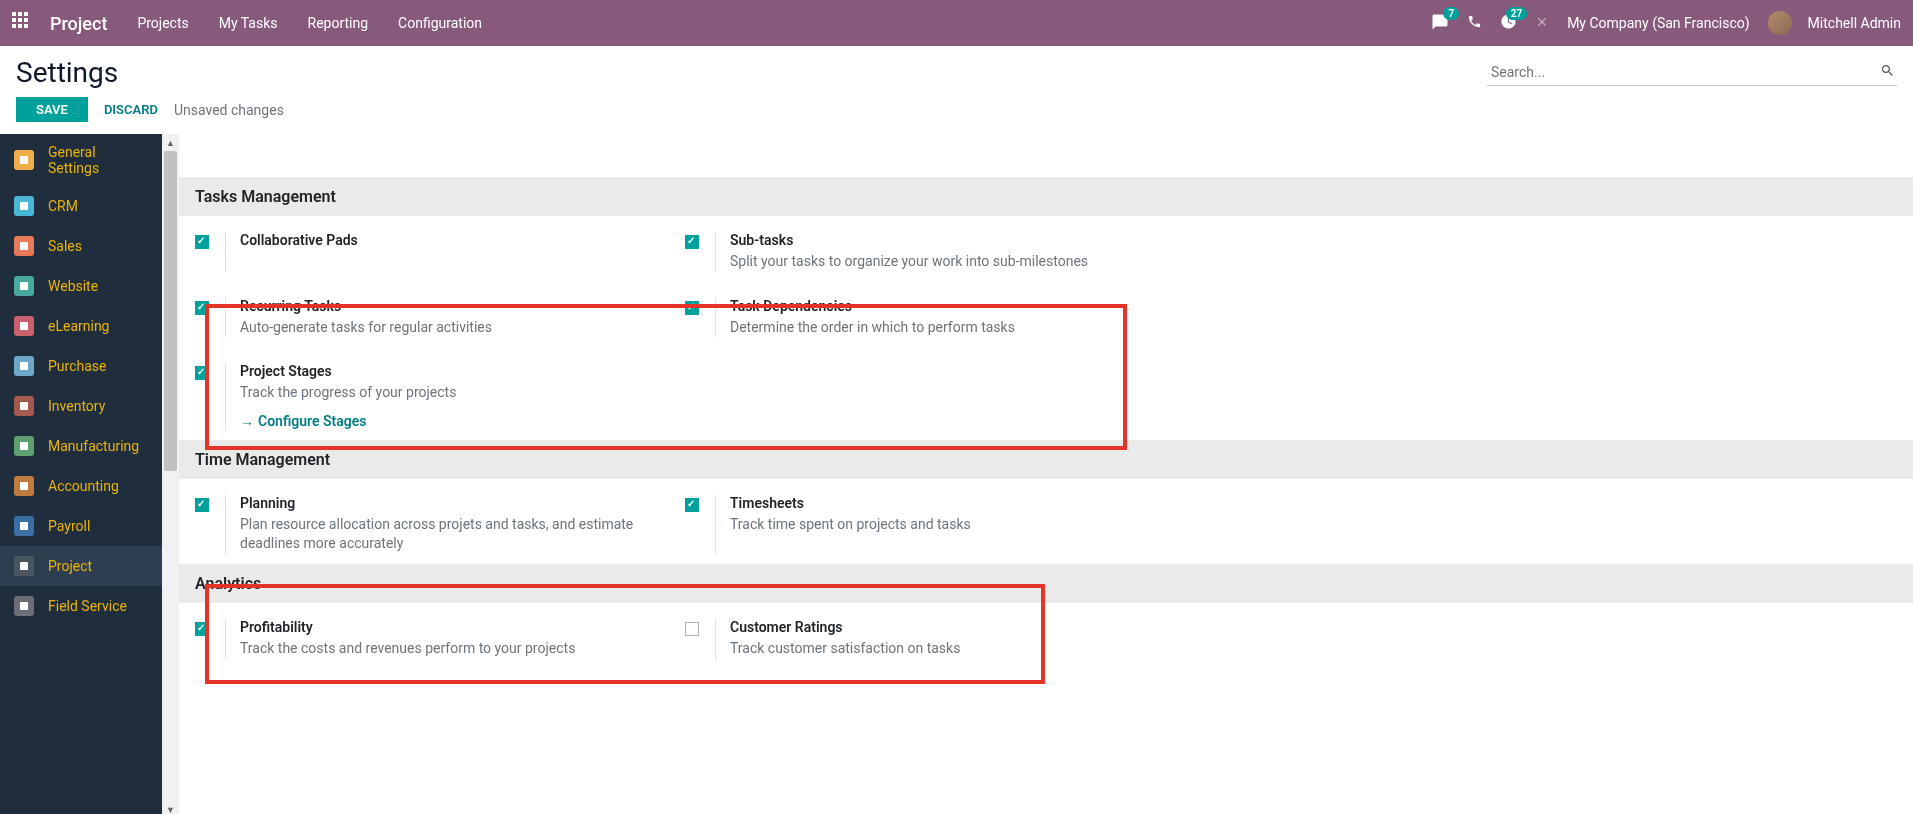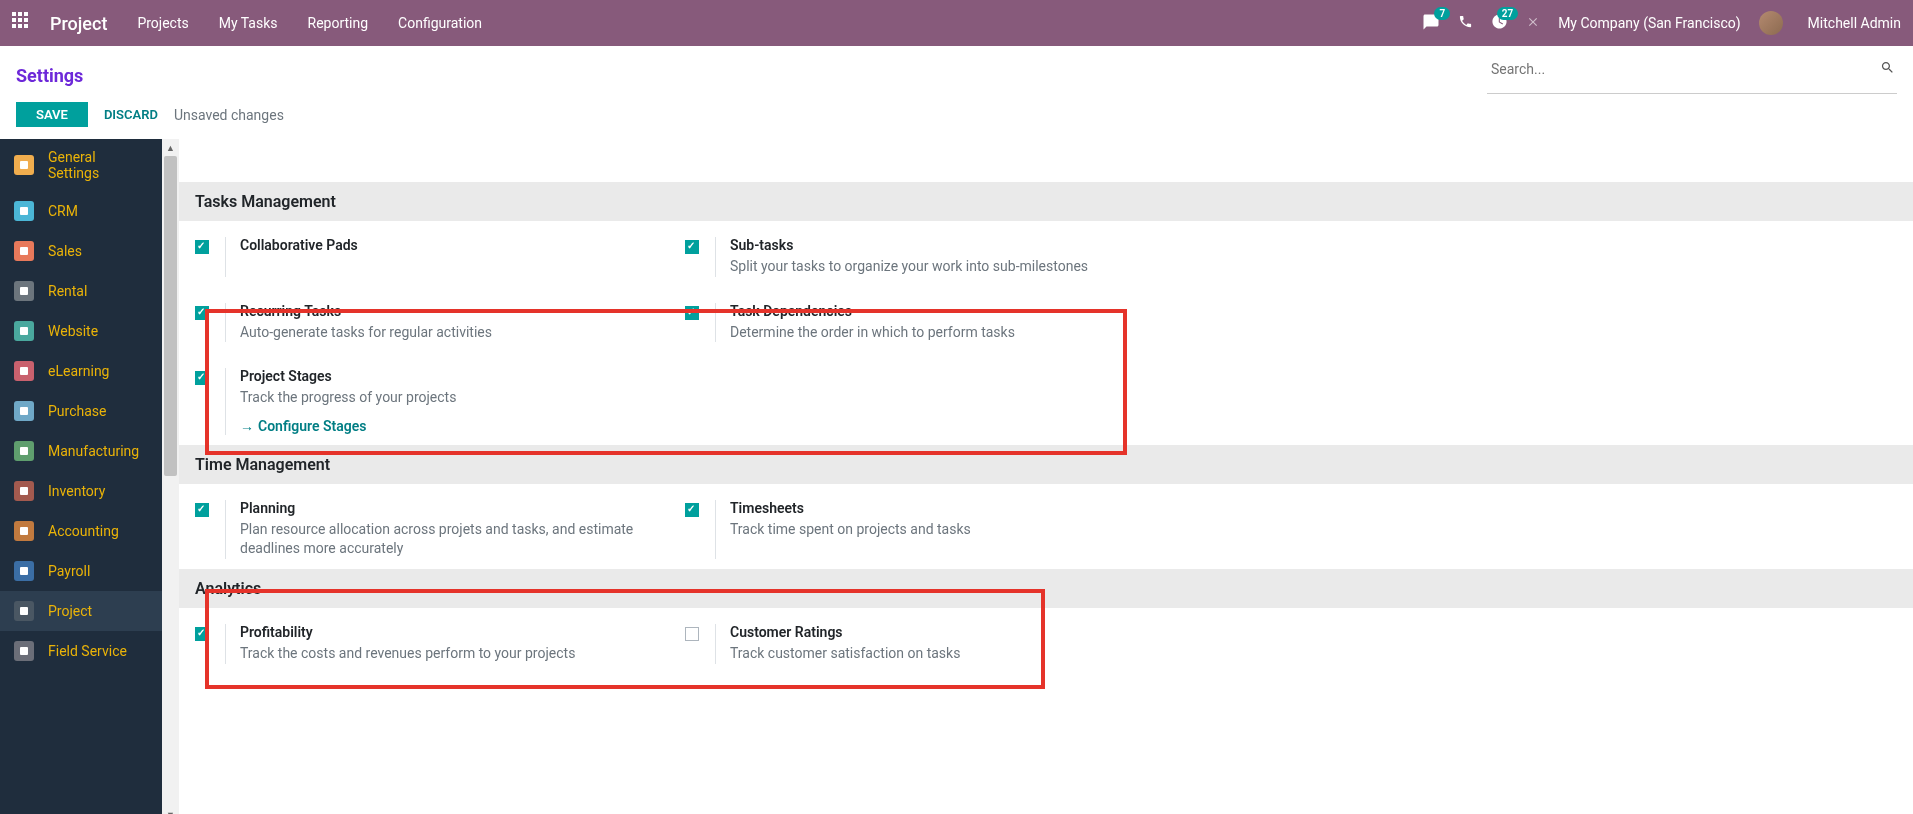--- a/index.html
+++ b/index.html
@@ -9,30 +9,30 @@
 .topnav { background: #875a7b; height: 46px; display: flex; align-items: center; padding: 0 12px; color: #fff; font-size: 14px; }
 .topnav .apps { width: 22px; height: 22px; display: grid; grid-template-columns: repeat(3,4px); grid-template-rows: repeat(3,4px); gap: 2px; margin-right: 16px; cursor: pointer; }
 .topnav .apps span { background: #fff; }
 .topnav .brand { font-size: 18px; font-weight: 500; margin-right: 30px; cursor: pointer; }
 .topnav .menu { display: flex; gap: 30px; }
 .topnav .menu div { cursor: pointer; font-size: 14px; }
 .topnav .right { margin-left: auto; display: flex; align-items: center; gap: 18px; }
 .topnav .iconwrap { position: relative; cursor: pointer; }
 .topnav .badge { position: absolute; top: -6px; right: -10px; background: #00a09d; color: #fff; border-radius: 8px; font-size: 10px; padding: 1px 5px; font-weight: 600; }
 .topnav .company { cursor: pointer; font-size: 14px; }
-.topnav .user { display: flex; align-items: center; gap: 25px; cursor: pointer; font-size: 14px; }
+.topnav .user { display: flex; align-items: center; gap: 16px; cursor: pointer; font-size: 14px; }
 .topnav .avatar { width: 24px; height: 24px; border-radius: 50%; background: linear-gradient(135deg,#b48a70,#8c6a50); }
 .topnav svg { fill: #fff; }
 
 
 .cp { padding: 10px 16px 0 16px; }
 .cp-top { display: flex; justify-content: space-between; align-items: center; margin-bottom: 8px; }
-.cp h1 { font-size: 18px; font-weight: 700; color: #6d28d9; }
+.cp h1 { font-size: 28px; font-weight: 400; color: #0f172a; }
 .searchbox { position: relative; width: 410px; }
-.searchbox input { width: 100%; border: none; border-bottom: 1px solid #ccc; padding: 5px 24px 16px 4px; font-size: 14px; outline: none; }
+.searchbox input { width: 100%; border: none; border-bottom: 1px solid #ccc; padding: 5px 24px 5px 4px; font-size: 14px; outline: none; }
 .searchbox .sicon { position: absolute; right: 2px; top: 4px; }
 .cp-bottom { display: flex; align-items: center; gap: 16px; font-size: 14px; padding-bottom: 12px; }
 .btn-save { background: #00a09d; color: #fff; border: none; padding: 5px 20px; font-weight: 600; font-size: 13px; cursor: pointer; }
 .btn-discard { color: #017e84; font-weight: 600; cursor: pointer; font-size: 13px; text-align: center; }
 .status { color: #6c757d; }
 
 
 .main { display: flex; height: calc(100vh - 130px); }
 .sidebar { width: 162px; background: #1f2d3d; color: #eab308; overflow-y: auto; font-size: 14px; flex-shrink: 0; }
 .sidebar .item { display: flex; align-items: center; gap: 14px; padding: 10px 14px; cursor: pointer; }
@@ -164,28 +164,20 @@
       </div>
       <div class="item">
         <div class="sicn" style="background: rgb(232, 121, 91);">
           <svg viewBox="0 0 24 24">
             <rect x="4" y="4" width="16" height="16" rx="2"></rect>
           </svg>
         </div>
         <span>Sales</span>
       </div>
       <div class="item">
-        <div class="sicn" style="background: rgb(108, 117, 125);">
-          <svg viewBox="0 0 24 24">
-            <rect x="4" y="4" width="16" height="16" rx="2"></rect>
-          </svg>
-        </div>
-        <span>Rental</span>
-      </div>
-      <div class="item">
         <div class="sicn" style="background: rgb(74, 168, 158);">
           <svg viewBox="0 0 24 24">
             <rect x="4" y="4" width="16" height="16" rx="2"></rect>
           </svg>
         </div>
         <span>Website</span>
       </div>
       <div class="item">
         <div class="sicn" style="background: rgb(201, 97, 110);">
           <svg viewBox="0 0 24 24">
@@ -196,34 +188,34 @@
       </div>
       <div class="item">
         <div class="sicn" style="background: rgb(111, 168, 199);">
           <svg viewBox="0 0 24 24">
             <rect x="4" y="4" width="16" height="16" rx="2"></rect>
           </svg>
         </div>
         <span>Purchase</span>
       </div>
       <div class="item">
+        <div class="sicn" style="background: rgb(163, 90, 79);">
+          <svg viewBox="0 0 24 24">
+            <rect x="4" y="4" width="16" height="16" rx="2"></rect>
+          </svg>
+        </div>
+        <span>Inventory</span>
+      </div>
+      <div class="item">
         <div class="sicn" style="background: rgb(95, 158, 110);">
           <svg viewBox="0 0 24 24">
             <rect x="4" y="4" width="16" height="16" rx="2"></rect>
           </svg>
         </div>
         <span>Manufacturing</span>
-      </div>
-      <div class="item">
-        <div class="sicn" style="background: rgb(163, 90, 79);">
-          <svg viewBox="0 0 24 24">
-            <rect x="4" y="4" width="16" height="16" rx="2"></rect>
-          </svg>
-        </div>
-        <span>Inventory</span>
       </div>
       <div class="item">
         <div class="sicn" style="background: rgb(193, 122, 63);">
           <svg viewBox="0 0 24 24">
             <rect x="4" y="4" width="16" height="16" rx="2"></rect>
           </svg>
         </div>
         <span>Accounting</span>
       </div>
       <div class="item">

